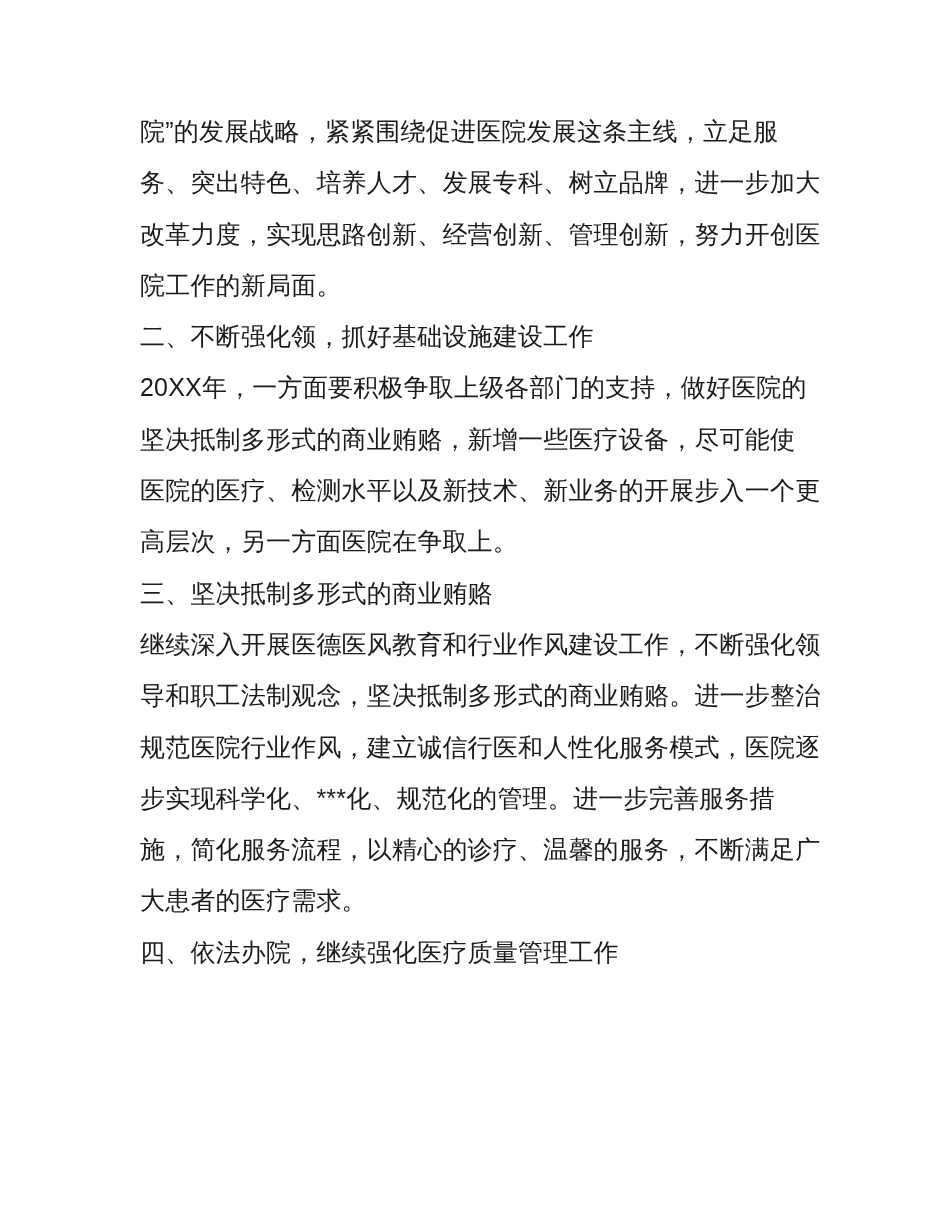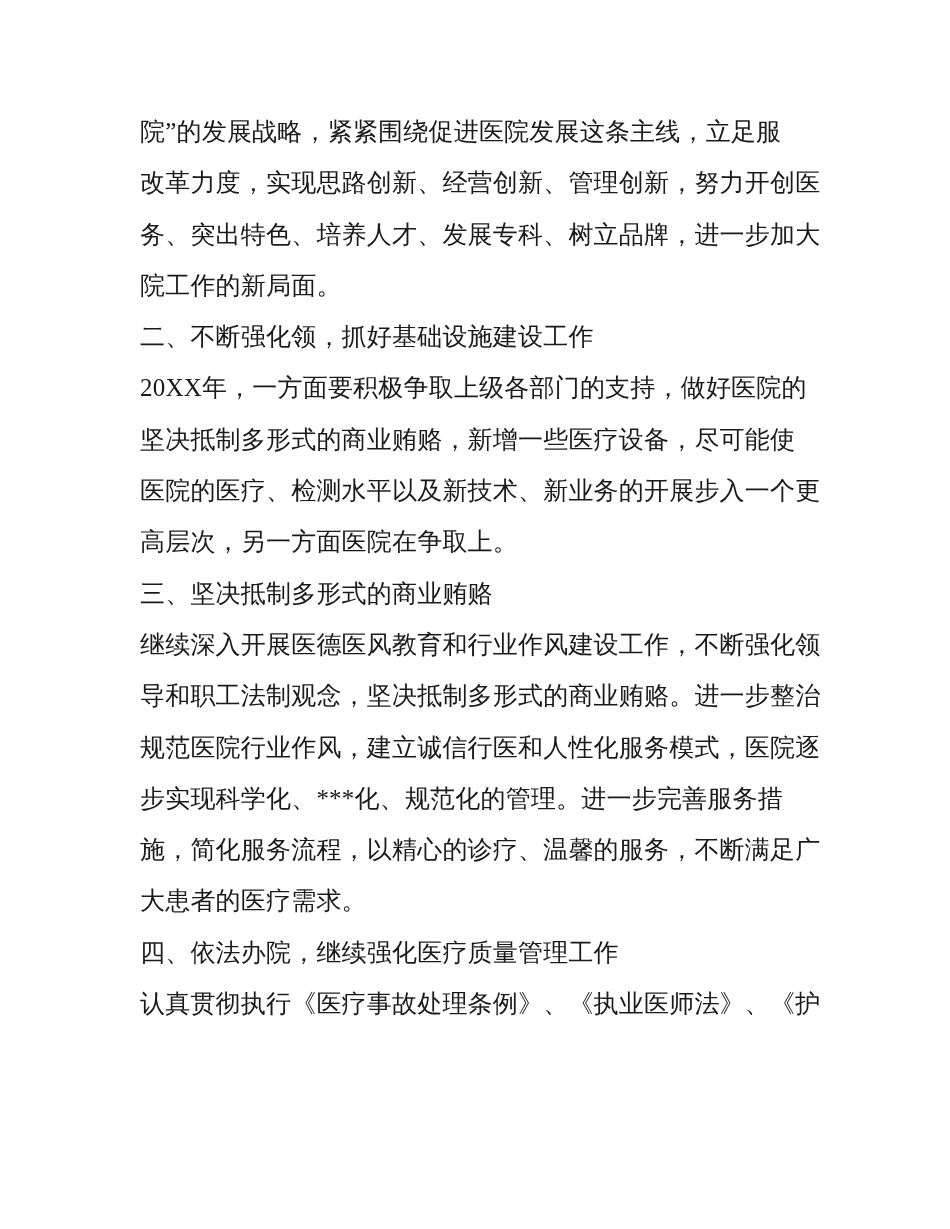--- a/index.html
+++ b/index.html
@@ -12,46 +12,45 @@
       height: 1229px;
       position: relative;
       overflow: hidden;
     }
     .page {
       position: absolute;
       left: 140px;
       top: 106px;
       width: 680px;
       color: #1a1a1a;
-      font-family: Liberation Serif, serif;
+      font-family: Liberation Sans, sans-serif;
       font-size: 25px;
       line-height: 51.3px;
       letter-spacing: 0.2px;
     }
     .line {
       display: block;
       white-space: nowrap;
       height: 51.3px;
     }
   </style>
 </head>
 <body>
 
 <div class="page">
   <span class="line">院”的发展战略，紧紧围绕促进医院发展这条主线，立足服</span>
+  <span class="line">务、突出特色、培养人才、发展专科、树立品牌，进一步加大</span>
   <span class="line">改革力度，实现思路创新、经营创新、管理创新，努力开创医</span>
-  <span class="line">务、突出特色、培养人才、发展专科、树立品牌，进一步加大</span>
   <span class="line">院工作的新局面。</span>
   <span class="line">二、不断强化领，抓好基础设施建设工作</span>
   <span class="line">20XX年，一方面要积极争取上级各部门的支持，做好医院的</span>
   <span class="line">坚决抵制多形式的商业贿赂，新增一些医疗设备，尽可能使</span>
   <span class="line">医院的医疗、检测水平以及新技术、新业务的开展步入一个更</span>
   <span class="line">高层次，另一方面医院在争取上。</span>
   <span class="line">三、坚决抵制多形式的商业贿赂</span>
   <span class="line">继续深入开展医德医风教育和行业作风建设工作，不断强化领</span>
   <span class="line">导和职工法制观念，坚决抵制多形式的商业贿赂。进一步整治</span>
   <span class="line">规范医院行业作风，建立诚信行医和人性化服务模式，医院逐</span>
   <span class="line">步实现科学化、***化、规范化的管理。进一步完善服务措</span>
   <span class="line">施，简化服务流程，以精心的诊疗、温馨的服务，不断满足广</span>
   <span class="line">大患者的医疗需求。</span>
   <span class="line">四、依法办院，继续强化医疗质量管理工作</span>
-  <span class="line">认真贯彻执行《医疗事故处理条例》、《执业医师法》、《护</span>
 </div>
 
 </body></html>

